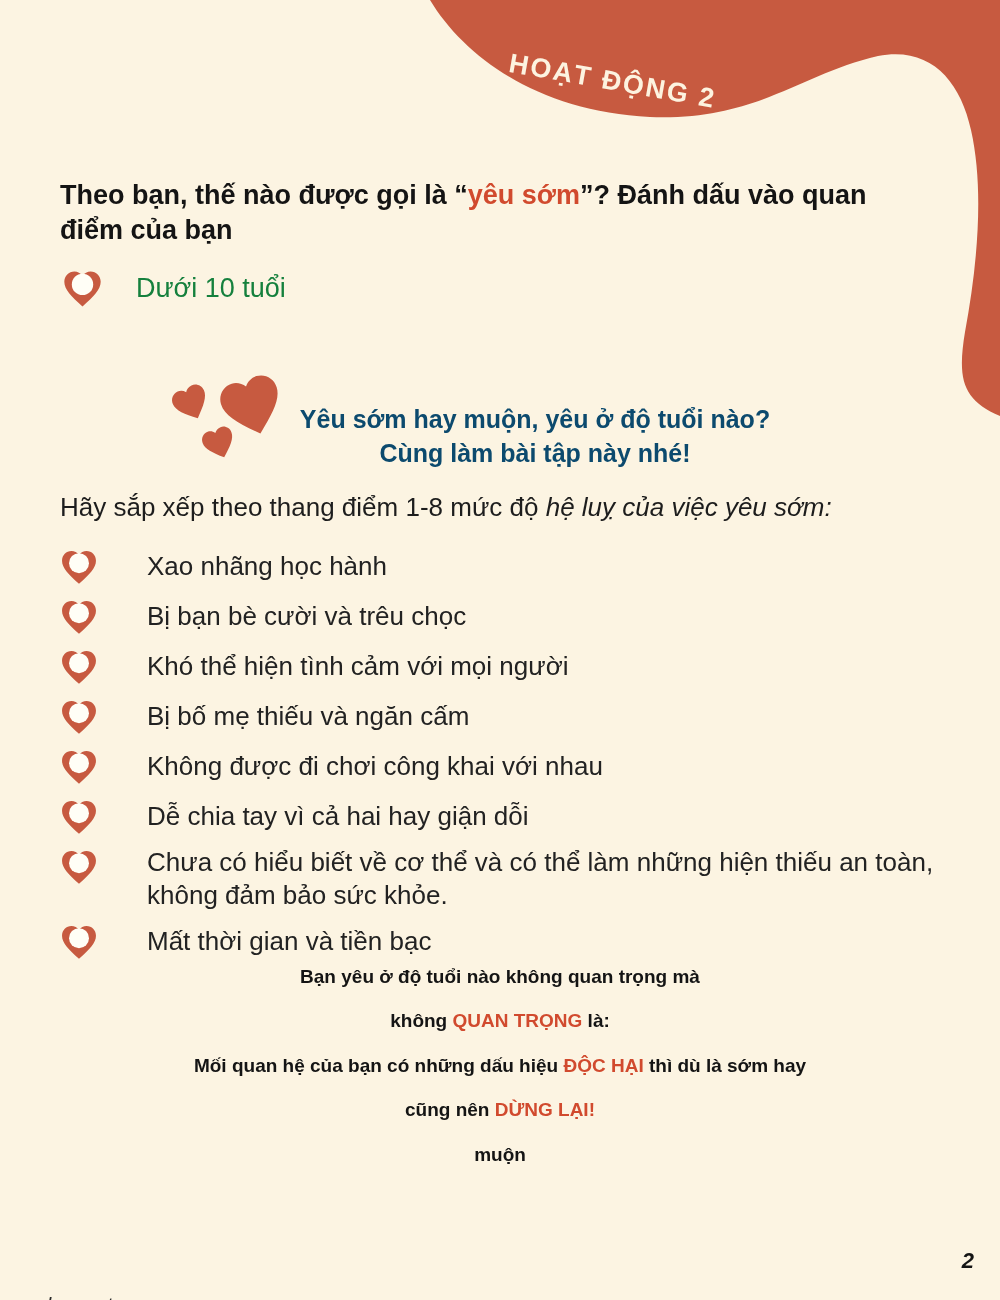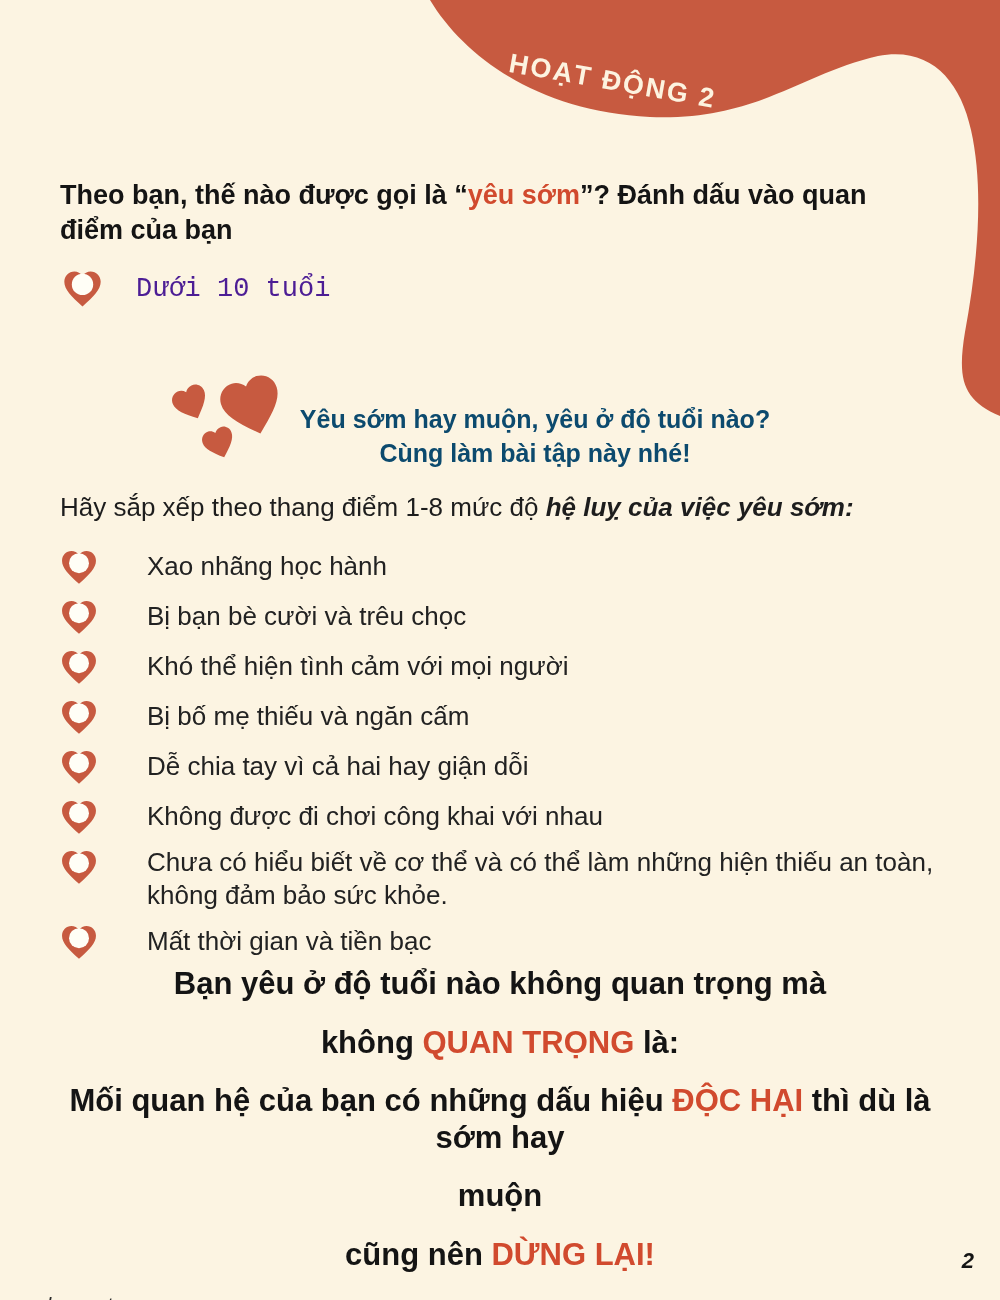--- a/index.html
+++ b/index.html
@@ -24,44 +24,44 @@
   
   .question{
     position:absolute;left:60px;top:178px;width:845px;
     font-size:27px;font-weight:800;line-height:1.3;color:#141414;
   }
   .accent-strong{color:#d14a2e;}
   
   .options{position:absolute;left:60px;top:266px;}
   .opt-row{display:flex;align-items:center;margin-bottom:3px;}
   .cbheart{width:45px;height:45px;color:#c75a40;flex:0 0 auto;}
-  .opt-label{margin-left:31px;font-size:27px;color:#4c1d95;font-family:Liberation Mono, monospace;}
+  .opt-label{margin-left:31px;font-size:27px;color:#15803d;}
   
   .decor{position:absolute;left:168px;top:368px;width:130px;height:100px;}
   .dh{position:absolute;color:#c75a40;}
   .dh1{left:2px;top:14px;width:42px;height:42px;transform:rotate(-24deg);}
   .dh2{left:48px;top:2px;width:72px;height:72px;transform:rotate(-17deg);}
   .dh3{left:32px;top:56px;width:38px;height:38px;transform:rotate(-20deg);}
   .callout{
     position:absolute;left:235px;top:402px;width:600px;
     text-align:center;color:#0c4a6e;font-weight:800;font-size:25px;line-height:1.36;
   }
   
   .instruction{position:absolute;left:60px;top:492px;width:880px;font-size:26px;color:#1d1d1d;}
-  .instruction .em{font-weight:700;font-style:italic;}
+  .instruction .em{font-weight:400;font-style:italic;}
   
   .clist{position:absolute;left:58px;top:546px;width:880px;}
   .li-row{display:flex;align-items:center;margin-bottom:8px;}
   .li-row.top{align-items:flex-start;}
   .li-heart{width:42px;height:42px;color:#c75a40;flex:0 0 auto;}
   .li-label{margin-left:47px;font-size:26px;line-height:1.28;color:#222;}
   
   .conclusion{
     position:absolute;left:40px;top:966px;width:920px;text-align:center;
-    font-weight:800;font-size:31px;color:#141414;
+    font-weight:800;font-size:19px;color:#141414;
   }
   .conclusion p{margin:0 0 22px 0;line-height:1.18;}
   
   .footer-site{
     position:absolute;left:40px;top:1294px;font-style:italic;font-size:20px;color:#2a2a2a;
   }
   .footer-page{
     position:absolute;right:26px;top:1248px;font-style:italic;font-weight:800;font-size:22px;color:#141414;
   }
 </style>
@@ -147,46 +147,46 @@
     <div class="li-row">
       <svg class="li-heart" viewBox="0 0 24 24">
           <use href="#heart-check"></use>
         </svg>
       <span class="li-label">Bị bố mẹ thiếu và ngăn cấm</span>
     </div>
     <div class="li-row">
       <svg class="li-heart" viewBox="0 0 24 24">
           <use href="#heart-check"></use>
         </svg>
-      <span class="li-label">Dễ chia tay vì cả hai hay giận dỗi</span>
+      <span class="li-label">Không được đi chơi công khai với nhau</span>
     </div>
     <div class="li-row">
       <svg class="li-heart" viewBox="0 0 24 24">
           <use href="#heart-check"></use>
         </svg>
-      <span class="li-label">Không được đi chơi công khai với nhau</span>
+      <span class="li-label">Dễ chia tay vì cả hai hay giận dỗi</span>
     </div>
     <div class="li-row top">
       <svg class="li-heart" viewBox="0 0 24 24">
           <use href="#heart-check"></use>
         </svg>
       <span class="li-label">Chưa có hiểu biết về cơ thể và có thể làm những hiện thiếu an toàn, không đảm bảo sức khỏe.</span>
     </div>
     <div class="li-row">
       <svg class="li-heart" viewBox="0 0 24 24">
           <use href="#heart-check"></use>
         </svg>
       <span class="li-label">Mất thời gian và tiền bạc</span>
     </div>
   </div>
 
   <div class="conclusion">
     <p><span>Bạn yêu ở độ tuổi nào không quan trọng mà</span></p>
     <p><span>không </span><span class="accent-strong">QUAN TRỌNG</span><span> là:</span></p>
     <p><span>Mối quan hệ của bạn có những dấu hiệu </span><span class="accent-strong">ĐỘC HẠI</span><span> thì dù là sớm hay</span></p>
+    <p><span>cũng nên </span><span class="accent-strong">DỪNG LẠI!</span></p>
     <p><span>muộn</span></p>
-    <p><span>cũng nên </span><span class="accent-strong">DỪNG LẠI!</span></p>
   </div>
 
   <div class="footer-site">daungot.vn</div>
   <div class="footer-page">2</div>
 
 </div>
 
 </body></html>

